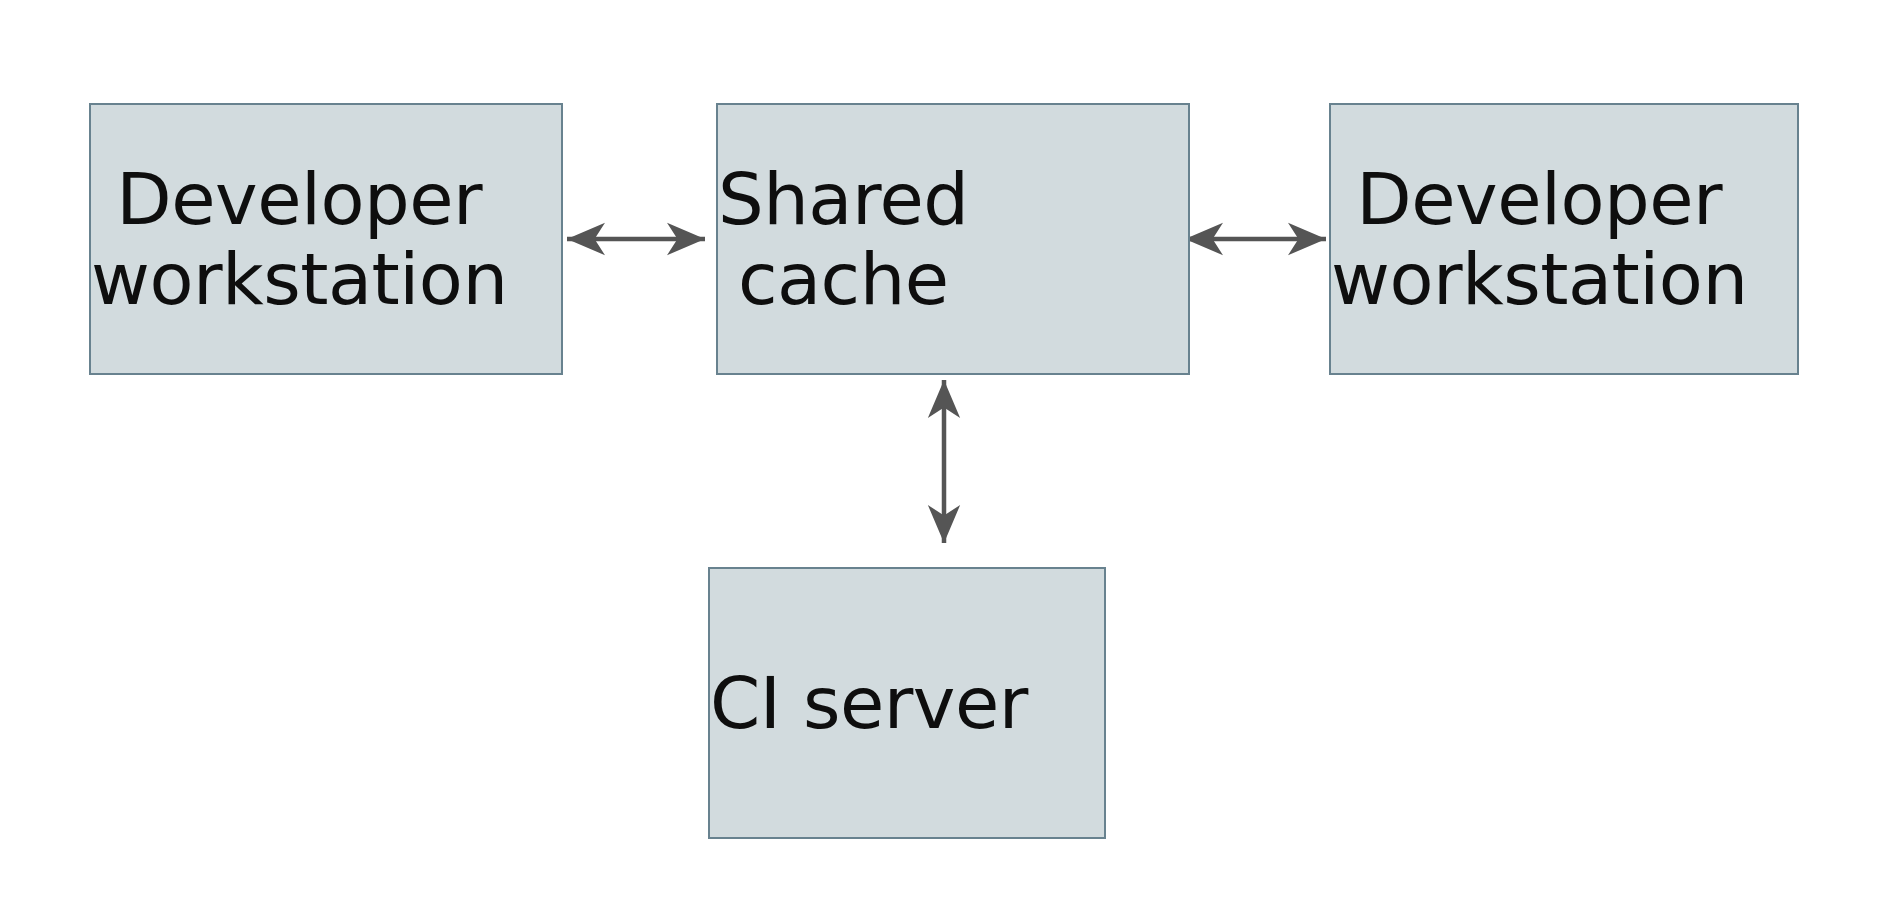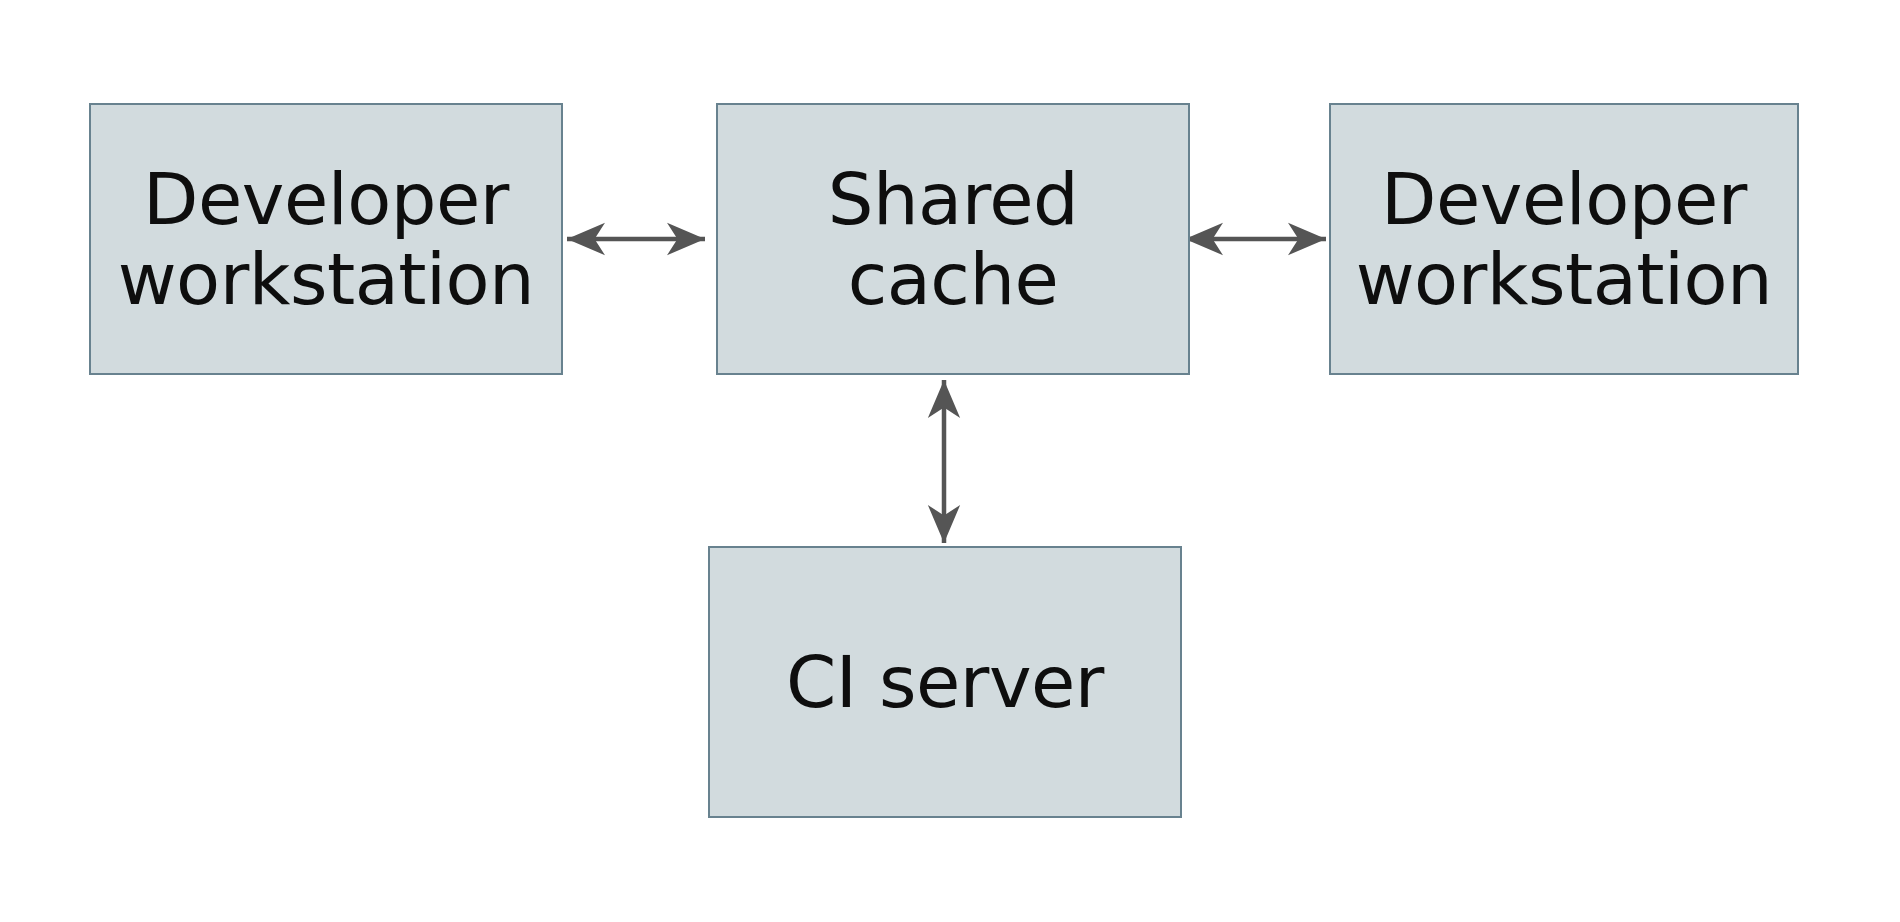--- a/index.html
+++ b/index.html
@@ -21,36 +21,35 @@
     font-family: "DejaVu Sans", "Liberation Sans", sans-serif;
     overflow: hidden;
   }
 
   .node {
     position: absolute;
     background: var(--node-fill);
     border: 2px solid var(--node-border);
     display: flex;
     align-items: center;
-    justify-content: center;
   }
 
   .node-label {
     font-size: 72px;
     line-height: 80px;
     color: var(--text);
     text-align: center;
     white-space: pre-line;
     letter-spacing: -0.5px;
   }
 
   #node-dev-left      { left: 89px;   top: 103px; width: 474px; height: 272px; }
   #node-shared-cache  { left: 708px;  top: 103px; width: 474px; height: 272px; margin-left: 8px; }
   #node-dev-right     { left: 1329px; top: 103px; width: 470px; height: 272px; }
-  #node-ci-server     { left: 708px;  top: 546px; width: 474px; height: 272px; }
+  #node-ci-server     { left: 708px;  top: 567px; width: 398px; height: 272px; }
 
   .connector-layer {
     position: absolute;
     left: 0; top: 0;
     width: 1900px;
     height: 922px;
     pointer-events: none;
   }
   .connector-layer line {
     stroke: var(--arrow);

